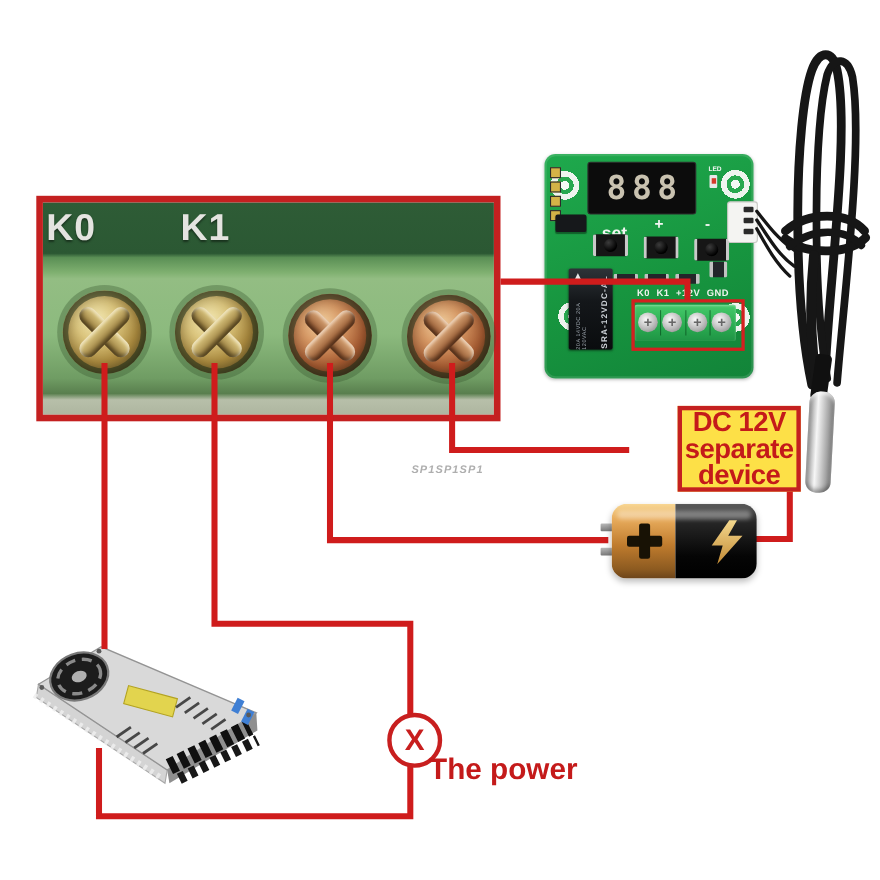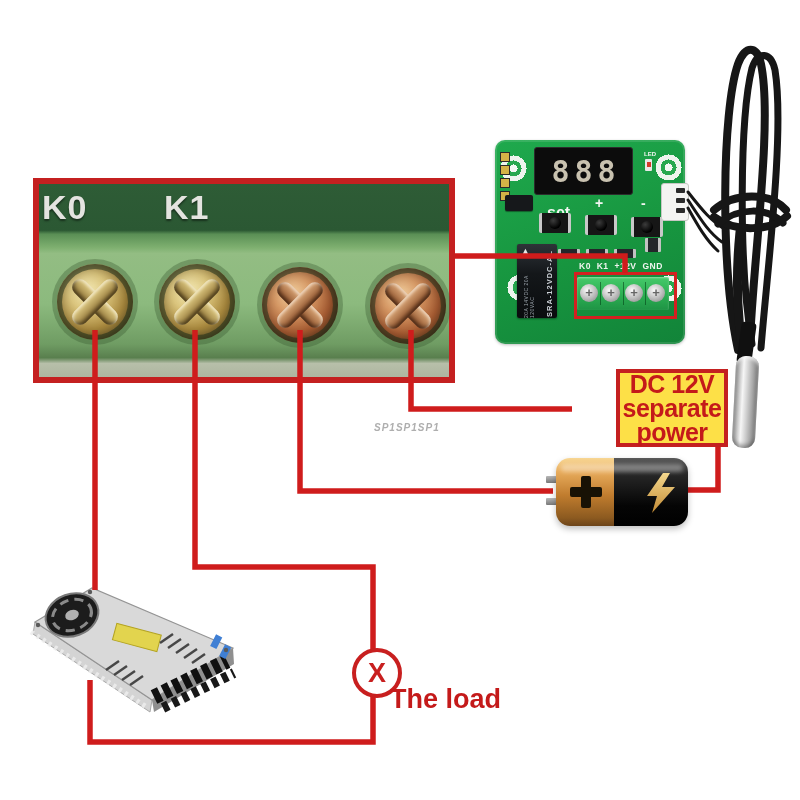--- a/index.html
+++ b/index.html
@@ -265,21 +265,21 @@
       <path d="M411 330 V409 H572"></path>
       <path d="M676 409 H718 V490 H684"></path>
     </g>
   </svg>
 
   <span class="abs watermark">SP1SP1SP1</span>
 
   <div class="abs power-box">
     <span>DC 12V</span>
     <span>separate</span>
-    <span>power</span>
+    <span>device</span>
   </div>
 
   <div class="abs battery">
     <div class="prong" style="top:18px"></div>
     <div class="prong" style="top:40px"></div>
     <div class="bat-body">
       <div class="bat-gold">
         <div class="plus-bar" style="left:14px;top:29px;width:32px;height:10px"></div>
         <div class="plus-bar" style="left:25px;top:18px;width:10px;height:32px"></div>
       </div>
@@ -294,15 +294,15 @@
           <polygon points="19,1 3,24 13,24 8,41 31,15 18,15 26,1" fill="url(#gold)"></polygon>
         </svg>
       </div>
       <div class="bat-gloss"></div>
     </div>
   </div>
 
   <div class="abs x-circle">
     <span>X</span>
   </div>
-  <span class="abs load-title">The load</span>
+  <span class="abs load-title">The power</span>
 
 </div>
 
 </body></html>

